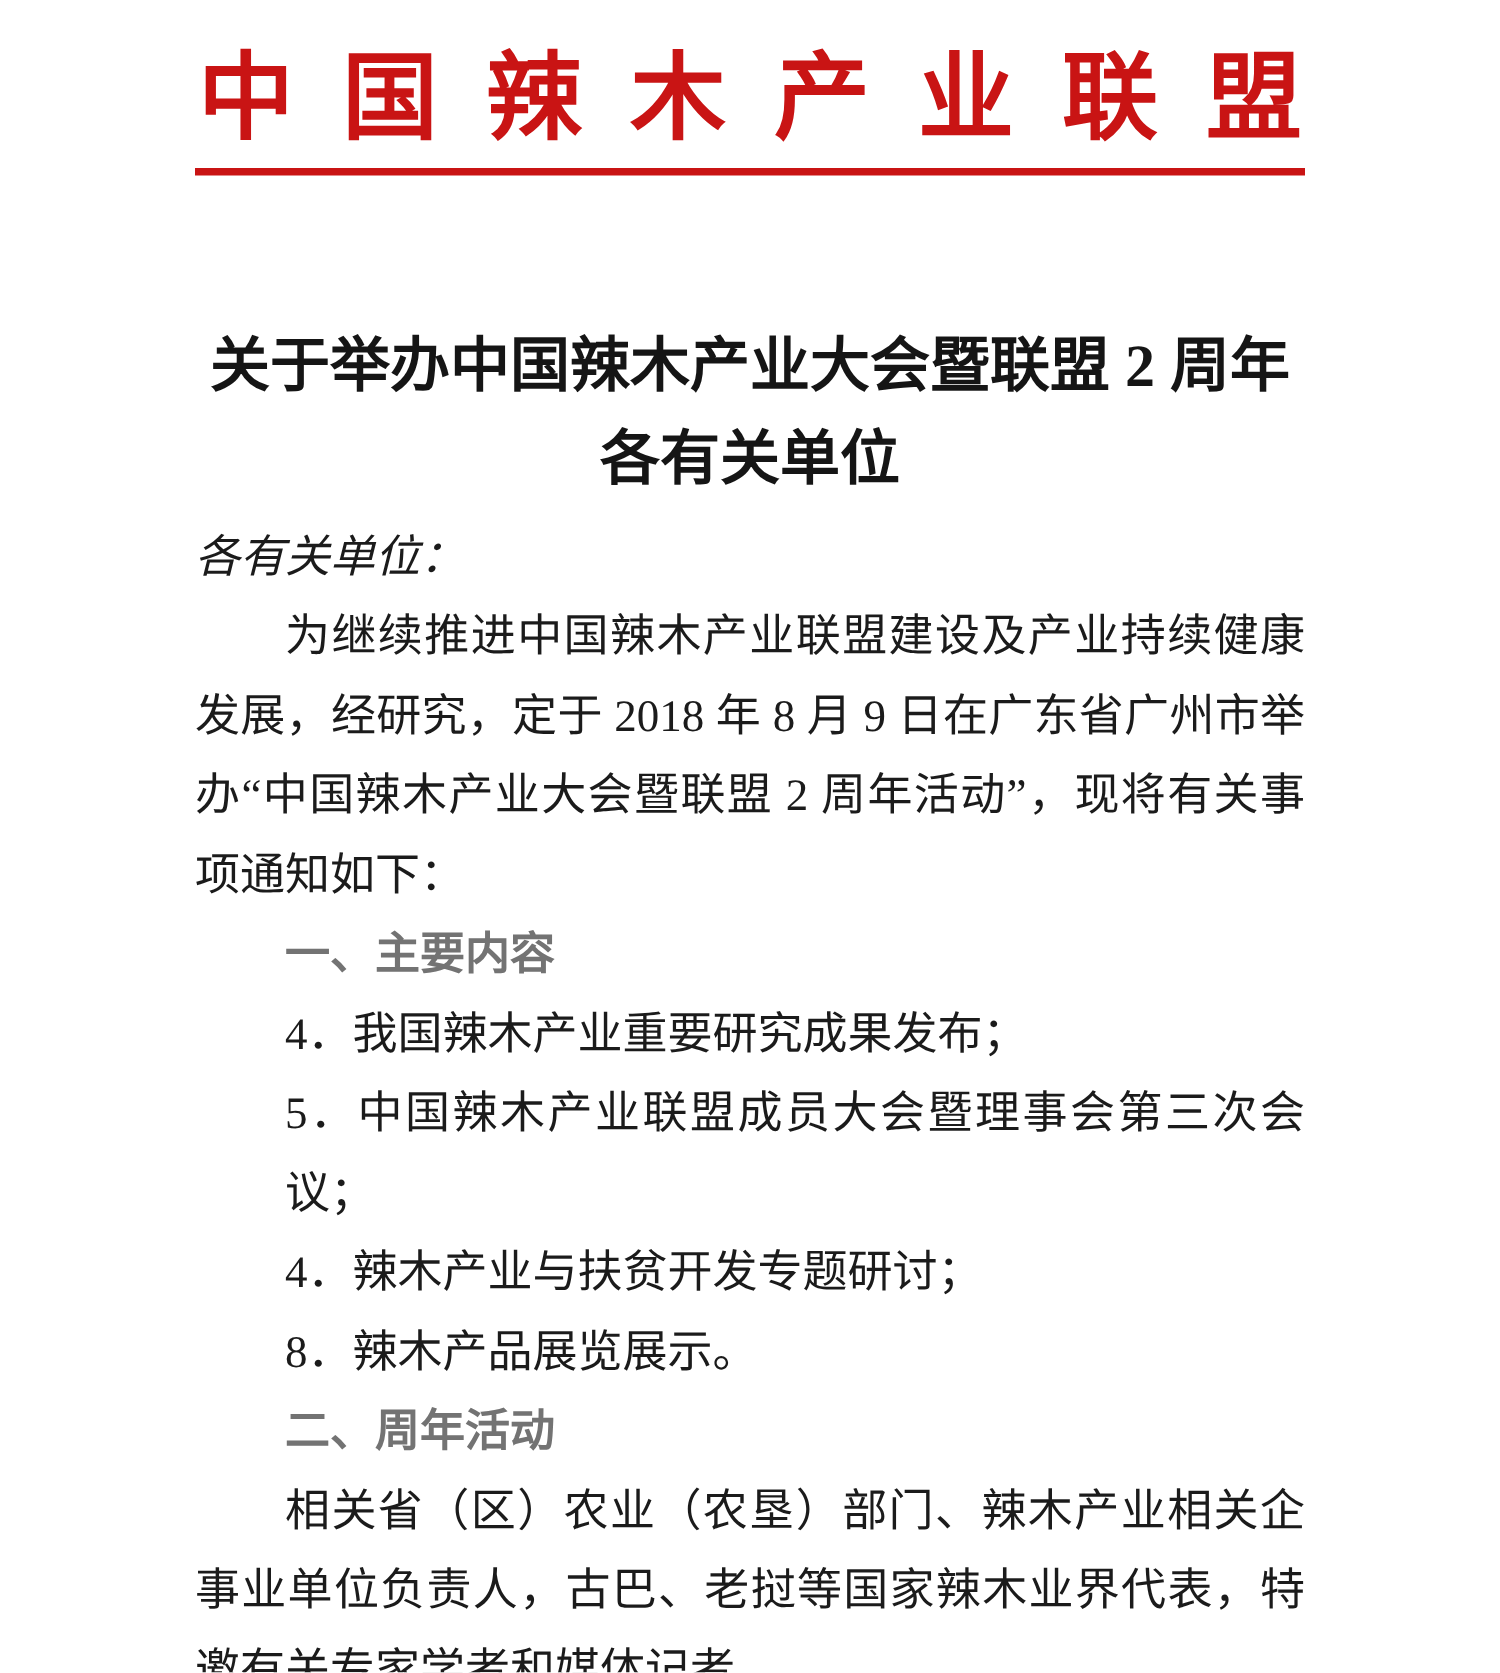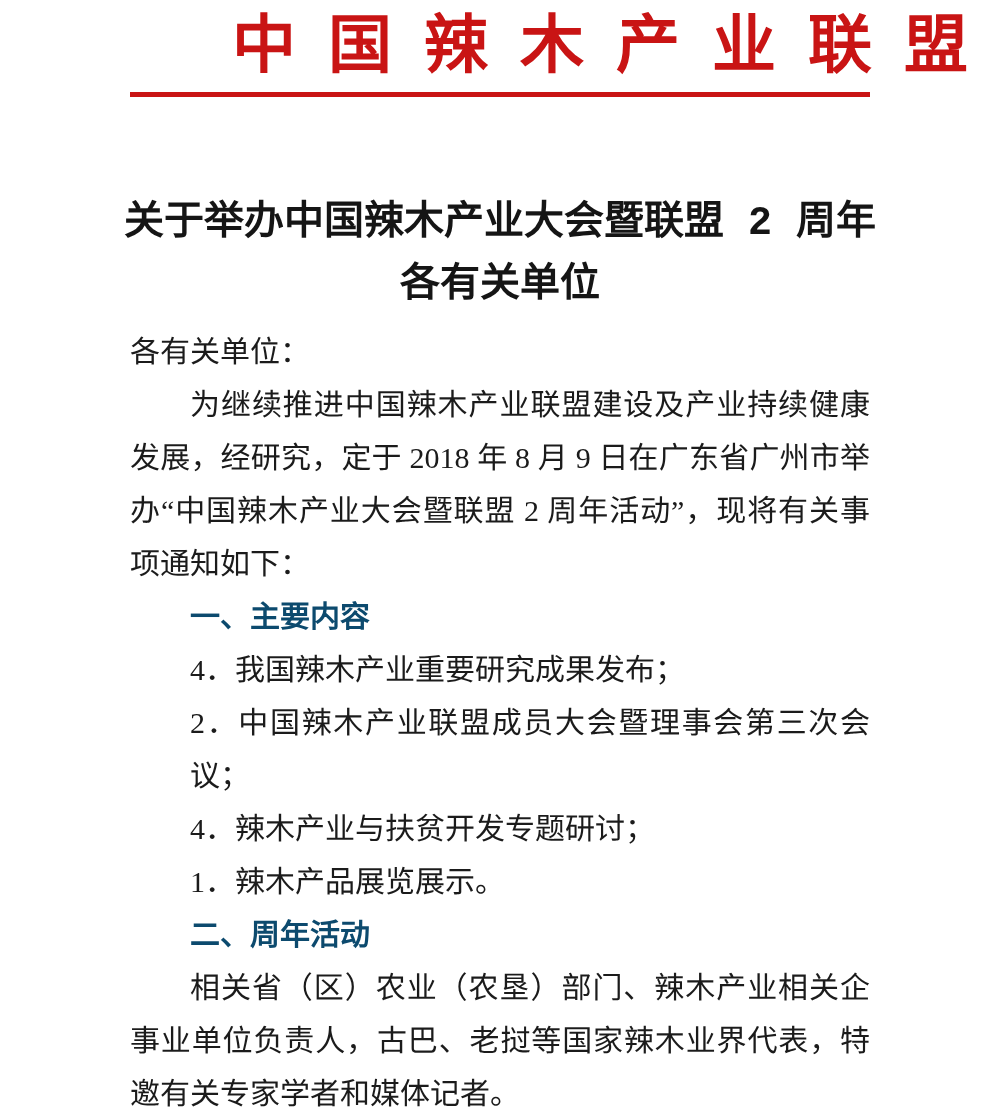--- a/index.html
+++ b/index.html
@@ -12,22 +12,22 @@
     width: 1000px;
     height: 1115px;
     margin: 0 auto;
     background: #ffffff;
     overflow: hidden;
     color: #1b1b1b;
     font-family: "Liberation Serif", "DejaVu Serif", serif;
   }
   
   .letterhead {
-    padding-top: 6px;
-    text-align: right;
+    padding-top: 26px;
+    text-align: center;
   }
   .org-name {
     display: inline-block;
     font-size: 64px;
     line-height: 80px;
     font-weight: bold;
     letter-spacing: 32px;
     text-indent: 32px;
     white-space: nowrap;
     color: #c91414;
@@ -41,42 +41,42 @@
     border: none;
   }
   
   .doc-title {
     margin: 96px 0 0 0;
     text-align: center;
     font-size: 40px;
     line-height: 62px;
     font-weight: bold;
     color: #151515;
-    font-family: Liberation Mono, monospace;
+    font-family: Liberation Serif, serif;
   }
   .doc-title .title-line { display: block; }
   
   .doc-body {
     width: 740px;
     margin: 8px auto 0 auto;
     font-size: 30px;
     line-height: 53px;
     color: #1b1b1b;
   }
   .doc-body p { margin: 0; }
-  .salutation { text-align: left; }
+  .salutation { text-align: left; font-style: italic; }
   .para {
     text-indent: 2em;
     text-align: justify;
   }
   .section-heading {
     margin-left: 2em !important;
     font-weight: bold;
     font-family: Liberation Sans, sans-serif;
-    color: #0c4a6e;
+    color: #737373;
   }
   .list-item {
     margin-left: 2em !important;
     text-align: justify;
   }
 </style>
 </head>
 <body>
 
 <div class="page">
@@ -94,26 +94,26 @@
   <div class="doc-body">
 
     <p class="salutation">各有关单位：</p>
 
     <p class="para">为继续推进中国辣木产业联盟建设及产业持续健康发展，经研究，定于 2018 年 8 月 9 日在广东省广州市举办“中国辣木产业大会暨联盟 2 周年活动”，现将有关事项通知如下：</p>
 
     <p class="section-heading">一、主要内容</p>
 
     <p class="list-item">4．我国辣木产业重要研究成果发布；</p>
 
-    <p class="list-item">2．中国辣木产业联盟成员大会暨理事会第三次会议；</p>
+    <p class="list-item">5．中国辣木产业联盟成员大会暨理事会第三次会议；</p>
 
     <p class="list-item">4．辣木产业与扶贫开发专题研讨；</p>
 
 
-    <p class="list-item">1．辣木产品展览展示。</p>
+    <p class="list-item">8．辣木产品展览展示。</p>
 
     <p class="section-heading">二、周年活动</p>
 
     <p class="para">相关省（区）农业（农垦）部门、辣木产业相关企事业单位负责人，古巴、老挝等国家辣木业界代表，特邀有关专家学者和媒体记者。</p>
 
   </div>
 
 </div>
 
 </body></html>

